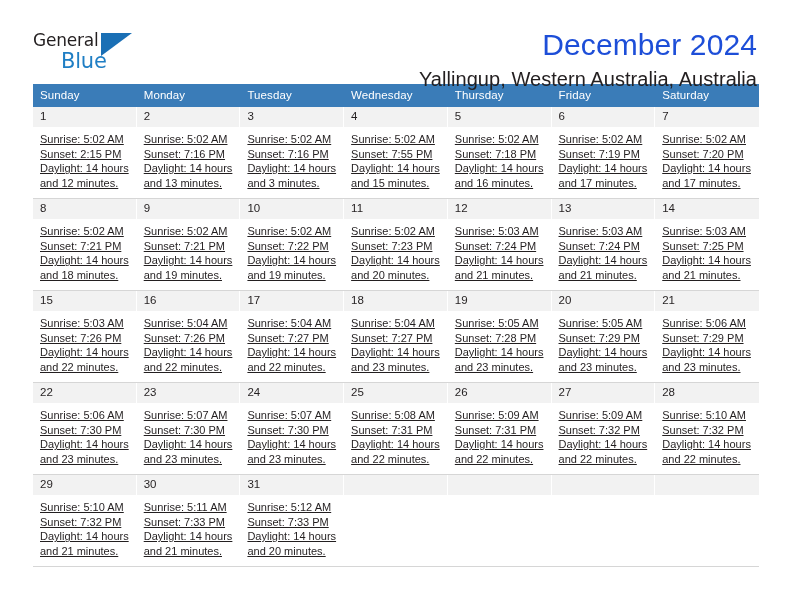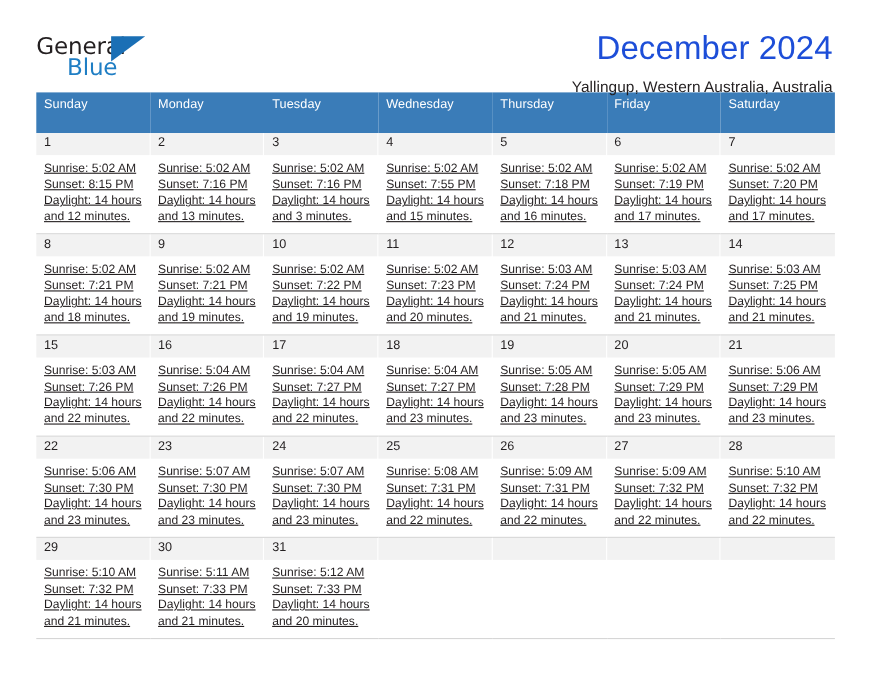--- a/index.html
+++ b/index.html
@@ -33,21 +33,21 @@
   .logo {
     position: relative;
     width: 150px;
     height: 48px;
     flex: 0 0 auto;
   }
   .logo-general {
     position: absolute;
     left: 0;
     top: 2px;
-    font-size: 21px;
+    font-size: 17px;
     letter-spacing: -0.2px;
     color: #231f20;
     font-family: "DejaVu Sans", sans-serif;
   }
   .logo-blue {
     position: absolute;
     left: 28px;
     top: 21px;
     font-size: 21px;
     letter-spacing: -0.2px;
@@ -68,41 +68,41 @@
     padding-top: 0px;
   }
   .cal-title {
     font-size: 30px;
     font-weight: normal;
     color: #1d4ed8;
     line-height: 34px;
     letter-spacing: 0.1px;
   }
   .cal-subtitle {
-    font-size: 14px;
+    font-size: 20px;
     color: #231f20;
     line-height: 20px;
     margin-top: 7px;
     letter-spacing: 0.05px;
   }
 
   
   .calendar {
     margin: 8px 34px 0 33px;
     width: 726px;
     border-collapse: collapse;
     table-layout: fixed;
   }
   .calendar th {
     background: #3a7cb8;
     color: #ffffff;
     font-size: 11.5px;
     font-weight: normal;
     text-align: left;
-    padding: 5px 0 20px 7px;
+    padding: 5px 0 6px 7px;
     height: 22px;
     letter-spacing: 0.1px;
   }
   .calendar td {
     vertical-align: top;
     border-bottom: 1px solid #d6d6d6;
     padding: 0;
     height: 91px;
     width: 103.71px;
   }
@@ -170,21 +170,21 @@
       </tr>
     </thead>
     <tbody>
 
       <tr>
         <td>
             <div class="daycell filled">
               <div class="daynum">1</div>
               <div class="details">
                 <div>Sunrise: 5:02 AM</div>
-                <div>Sunset: 8:15 PM</div>
+                <div>Sunset: 2:15 PM</div>
                 <div>Daylight: 14 hours</div>
                 <div>and 12 minutes.</div>
               </div>
             </div>
           </td>
         <td>
             <div class="daycell filled">
               <div class="daynum">2</div>
               <div class="details">
                 <div>Sunrise: 5:02 AM</div>

